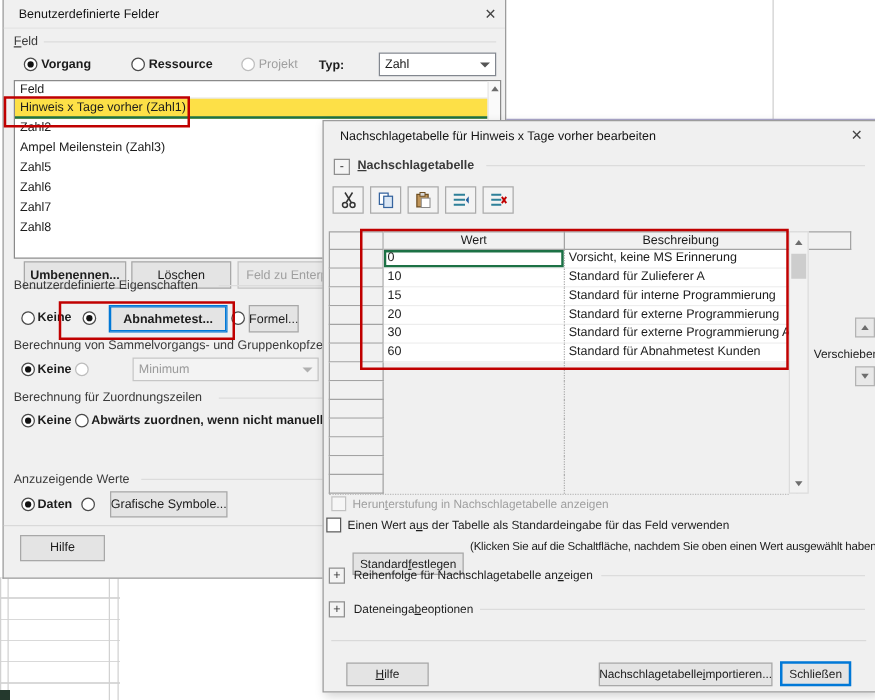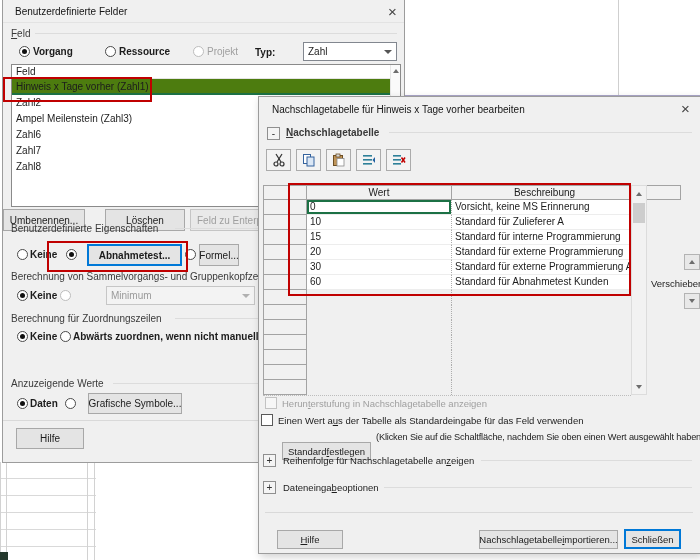--- a/index.html
+++ b/index.html
@@ -49,21 +49,21 @@
   .combo.dis{background:#f3f3f3;color:#9a9a9a;border-color:#c6c6c6;}
   .chev{position:absolute;right:4px;top:50%;margin-top:-2px;width:0;height:0;
         border-left:4px solid transparent;border-right:4px solid transparent;border-top:4px solid #555;}
   .combo.dis .chev{border-top-color:#b0b0b0;}
 
   
   .field-list{position:absolute;left:8px;top:64px;width:390px;height:143px;background:#fff;
               border:1px solid #8a8a8a;box-sizing:border-box;overflow:hidden;}
   .fl-header{height:13px;line-height:13px;padding-left:4px;border-bottom:1px solid #e4e4e4;}
   .fl-item{height:16px;line-height:16px;padding-left:4px;white-space:nowrap;box-sizing:border-box;}
-  .fl-item.sel{background:#4d7c0f;border-bottom:2px solid #1c7145;}
+  .fl-item.sel{background:#fde047;border-bottom:2px solid #1c7145;}
   .fl-scroll{position:absolute;right:0;top:0;width:9px;height:100%;background:#fafafa;border-left:1px solid #e6e6e6;}
   .tri-up{width:0;height:0;border-left:3px solid transparent;border-right:3px solid transparent;border-bottom:4px solid #6d6d6d;}
   .tri-down{width:0;height:0;border-left:3px solid transparent;border-right:3px solid transparent;border-top:4px solid #6d6d6d;}
 
   
   .annotation{position:absolute;border:2px solid #c00000;z-index:30;pointer-events:none;}
 
   
   .mini-btn{position:absolute;width:13px;height:13px;background:#f4f4f4;border:1px solid #8f8f8f;
             box-sizing:border-box;display:flex;align-items:center;justify-content:center;
@@ -130,30 +130,31 @@
       <span>Zahl</span>
       <span class="chev"></span>
     </div>
 
     <div class="field-list">
       <div class="fl-header">Feld</div>
       <div>
           <div class="fl-item sel">Hinweis x Tage vorher (Zahl1)</div>
           <div class="fl-item">Zahl2</div>
           <div class="fl-item">Ampel Meilenstein (Zahl3)</div>
+          <div class="fl-item">Zahl5</div>
           <div class="fl-item">Zahl6</div>
           <div class="fl-item">Zahl7</div>
           <div class="fl-item">Zahl8</div>
         </div>
       <div class="fl-scroll">
         <div class="tri-up" style="margin:4px auto 0;"></div>
       </div>
     </div>
 
-    <div class="btn" style="left:0;top:209px;width:82px;height:22px;">Umbenennen...</div>
+    <div class="btn" style="left:16px;top:209px;width:82px;height:22px;font-weight:bold;">Umbenennen...</div>
     <div class="btn" style="left:102px;top:209px;width:80px;height:22px;">Löschen</div>
     <div class="btn dis" style="left:187px;top:209px;width:100px;height:22px;justify-content:flex-start;padding-left:6px;">Feld zu Enterprise hin</div>
 
     <div class="grp-label" style="left:8px;top:223px;">Benutzerdefinierte Eigenschaften</div>
     <div class="grp-line" style="left:172px;top:228px;width:222px;"></div>
     <div class="radio" style="left:14px;top:249px;"></div>
     <div class="rlabel" style="left:27px;top:249px;font-weight:bold;">Keine</div>
     <div class="radio sel" style="left:63px;top:249px;"></div>
     <div class="btn focus" style="left:84px;top:244px;width:95px;height:22px;font-weight:bold;">Abnahmetest...</div>
     <div class="radio" style="left:182px;top:249px;"></div>

